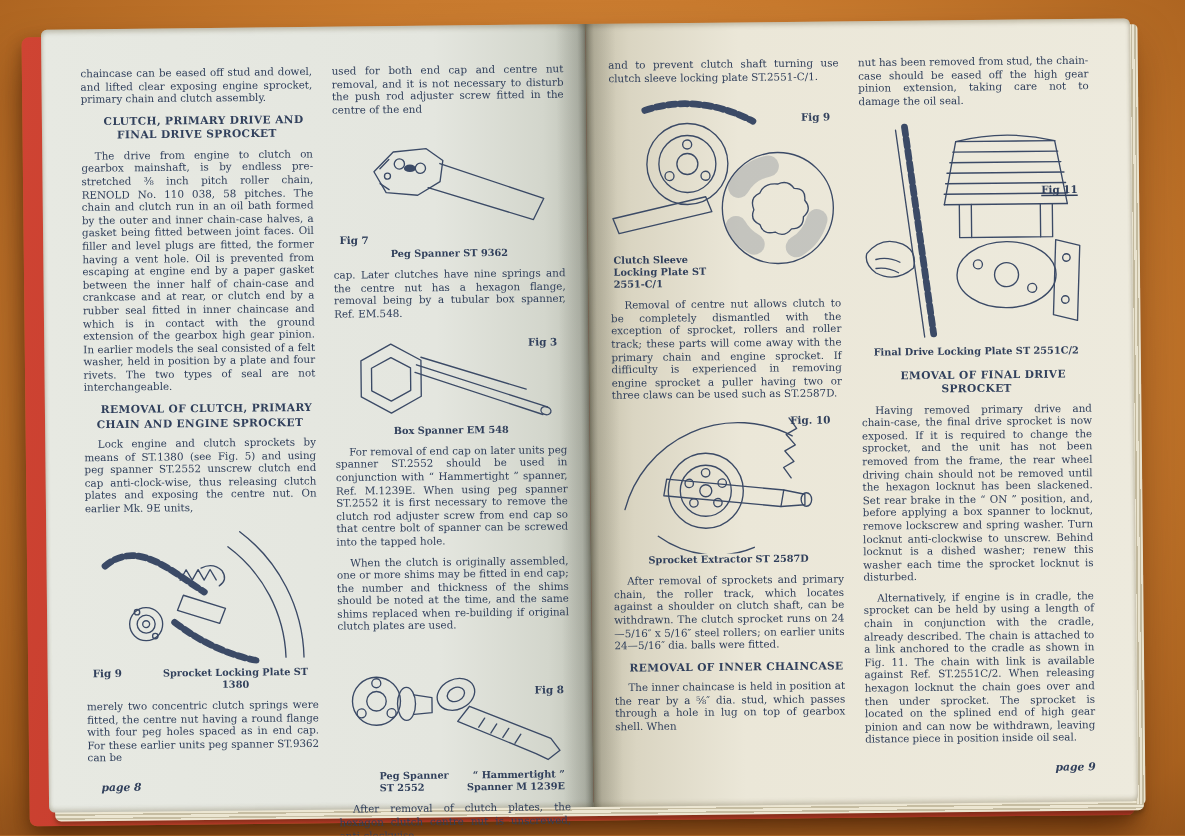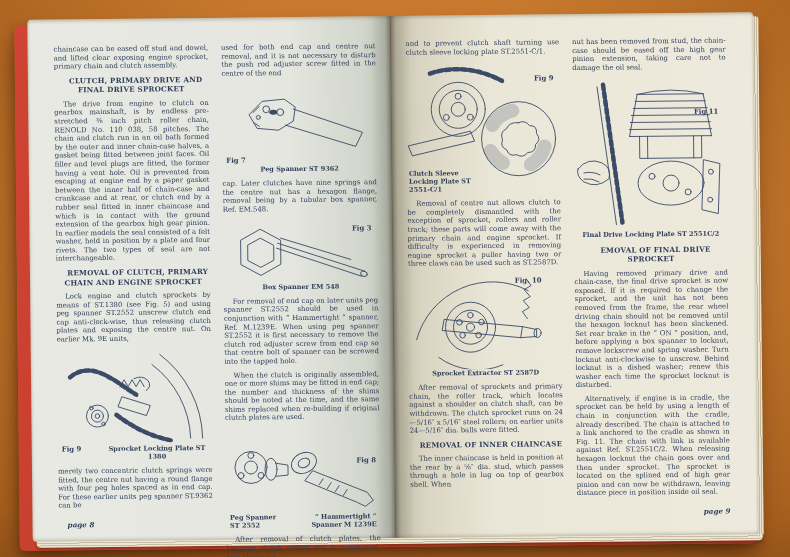--- a/index.html
+++ b/index.html
@@ -149,21 +149,21 @@
                 <circle cx="14" cy="44" r="3"></circle>
                 <circle cx="34" cy="44" r="3"></circle>
               <ellipse cx="44" cy="38" rx="6" ry="11"></ellipse>
               <path d="M49,32 l12,2 0,10 -12,1"></path>
               <ellipse cx="77" cy="32" rx="13" ry="10" transform="rotate(-25 77 32)"></ellipse>
               <ellipse cx="77" cy="32" rx="6" ry="4.5" transform="rotate(-25 77 32)"></ellipse>
               <path d="M86,40 L140,62 146,70 138,76 130,72 78,50 Z"></path>
               <path d="M96,48 l-4,6 M104,52 l-4,6 M112,55 l-4,6 M120,59 l-4,6"></path>
             </svg>
             <div class="figrow">
-              <span class="figcap" style="text-align:left;width:36%;">Peg Spanner ST 2552</span>
+              <span class="figcap" style="text-align:left;width:36%;margin-left:23px;">Peg Spanner ST 2552</span>
               <span class="figcap" style="text-align:right;width:52%;">“ Hammertight ” Spanner M 1239E</span>
             </div>
           </div>
 
           <p>After removal of clutch plates, the hexagon clutch centre nut is unscrewed, anti-clockwise,</p>
         </div>
       </div>
     </div>
 
     <div class="page page-right">
@@ -187,21 +187,21 @@
               <path class="shade" d="M86,60 A30,30 0 0 1 106,46"></path>
               <path class="shade" d="M138,82 A30,30 0 0 1 124,100"></path>
               <path class="shade" d="M84,86 A30,30 0 0 0 96,98"></path>
             </svg>
             <span class="figcap abs" style="left:2px;bottom:0;width:62px;text-align:left;">Clutch Sleeve Locking Plate ST 2551-C/1</span>
           </div>
 
           <p>Removal of centre nut allows clutch to be completely dismantled with the exception of sprocket, rollers and roller track;  these parts will come away with the primary chain and engine sprocket.  If difficulty is experienced in removing engine sprocket a puller having two or three claws can be used such as ST.2587D.</p>
 
           <div class="fig">
-            <span class="figlabel abs" style="right:20px;top:0;">Fig. 10</span>
+            <span class="figlabel abs" style="right:8px;top:0;">Fig. 10</span>
             <svg width="150" height="92" viewBox="0 0 150 92">
               <path d="M6,62 A78,78 0 0 1 118,14"></path>
               <circle cx="60" cy="50" r="25"></circle>
                 <circle cx="60" cy="50" r="17"></circle>
                 <circle cx="60" cy="50" r="4"></circle>
               <circle cx="60" cy="38" r="2.8"></circle>
                 <circle cx="49" cy="45" r="2.8"></circle>
                 <circle cx="52" cy="58" r="2.8"></circle>
                 <circle cx="68" cy="58" r="2.8"></circle>
                 <circle cx="71" cy="45" r="2.8"></circle>
@@ -216,21 +216,21 @@
 
           <p>After removal of sprockets and primary chain, the roller track, which locates against a shoulder on clutch shaft, can be withdrawn. The clutch sprocket runs on 24—5/16″ x 5/16″ steel rollers; on earlier units 24—5/16″ dia. balls were fitted.</p>
           <p class="h">REMOVAL OF INNER CHAINCASE</p>
           <p>The inner chaincase is held in position at the rear by a ⅝″ dia. stud, which passes through a hole in lug on top of gearbox shell.  When</p>
         </div>
 
         <div class="col">
           <p class="noindent">nut has been removed from stud, the chain-case should be eased off the high gear pinion extension, taking care not to damage the oil seal.</p>
 
           <div class="fig">
-            <span class="figlabel abs" style="right:8px;top:28px;">Fig 11</span>
+            <span class="figlabel abs" style="right:8px;top:43px;text-decoration:underline;">Fig 11</span>
             <svg width="152" height="150" viewBox="0 0 152 150">
               <path d="M64,14 H130 M62,21 H132 M60,28 H134 M58,35 H136 M57,42 H137 M56,49 H138 M56,56 H138"></path>
               <path d="M64,14 L56,56 M130,14 L138,56"></path>
               <path d="M64,14 Q97,6 130,14"></path>
               <path d="M66,56 L66,78 128,78 128,56"></path>
               <path d="M74,56 V78 M120,56 V78"></path>
               <ellipse cx="97" cy="103" rx="33" ry="22"></ellipse>
               <circle cx="97" cy="103" r="8"></circle>
                 <circle cx="78" cy="96" r="3"></circle>
                 <circle cx="114" cy="112" r="3"></circle>

